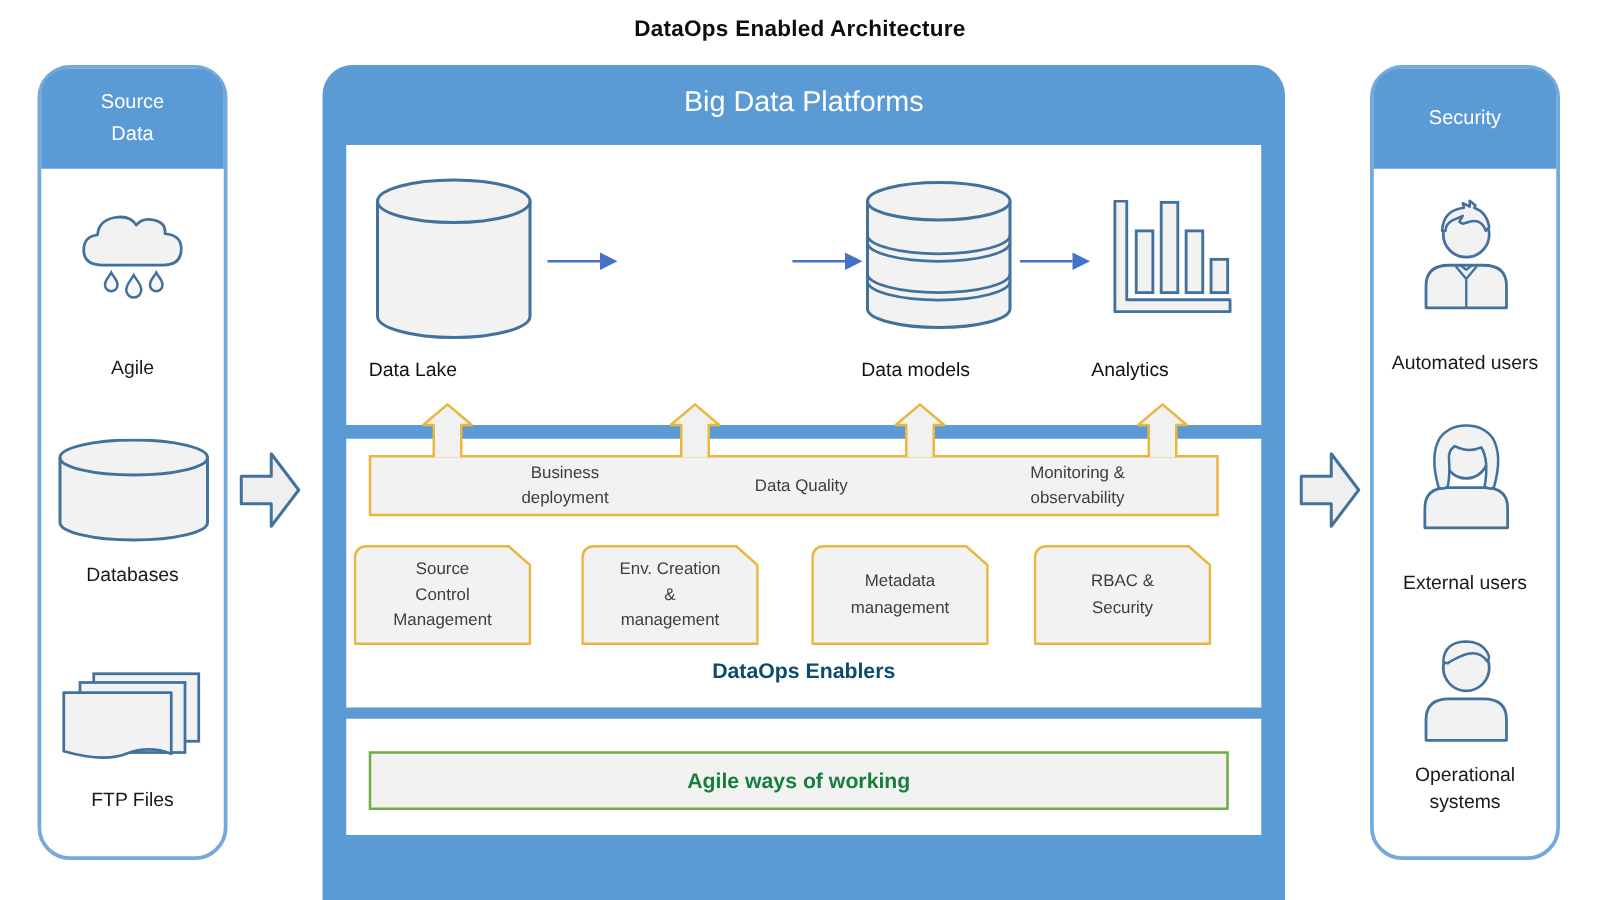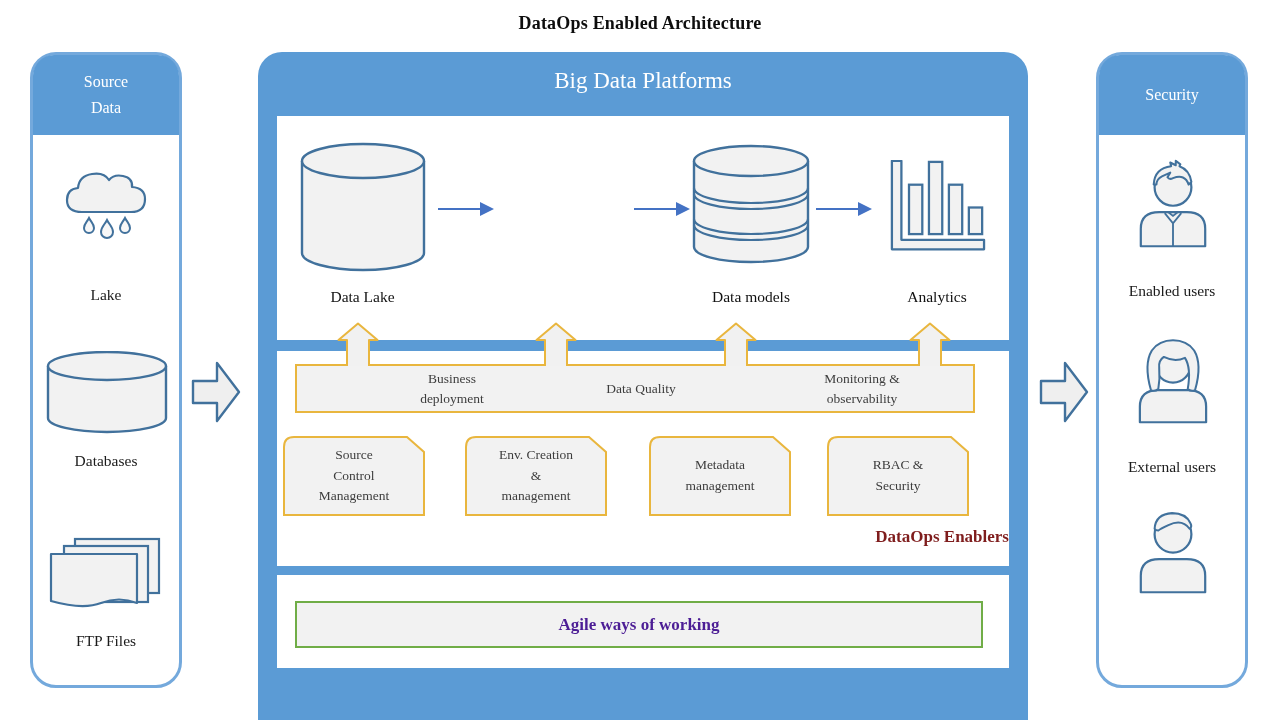--- a/index.html
+++ b/index.html
@@ -1,17 +1,17 @@
 <!DOCTYPE html>
 <html><head>
 <meta charset="utf-8">
 <style>
   html,body{margin:0;padding:0;background:#fff;}
   .canvas{position:relative;width:1280px;height:720px;background:#ffffff;
-    font-family:Liberation Serif, serif;overflow:hidden;}
+    font-family:Liberation Sans, sans-serif;overflow:hidden;}
   .main-title{position:absolute;top:13px;left:0;width:100%;text-align:center;
     font-size:18px;font-weight:bold;color:#0d0d0d;letter-spacing:.2px;}
 
   
   .side-panel{position:absolute;top:52px;width:152px;height:636px;background:#fff;
     border:3px solid #74a9dc;border-radius:26px;box-sizing:border-box;}
   .left-panel{left:30px;}
   .right-panel{left:1096px;}
   .panel-header{position:absolute;top:0;left:0;right:0;height:80px;background:#5b9bd5;
     border-radius:21px 21px 0 0;color:#fff;display:flex;align-items:center;justify-content:center;
@@ -23,38 +23,38 @@
   
   .platform-panel{position:absolute;left:258px;top:52px;width:770px;height:720px;
     background:#5b9bd5;border-radius:24px;}
   .platform-title{position:absolute;top:16px;left:0;width:100%;text-align:center;color:#fff;font-size:23px;}
   .white-box{position:absolute;left:19px;width:732px;background:#fff;}
   .box-flow{top:64px;height:224px;}
   .box-enablers{top:299px;height:215px;}
   .box-agile{top:523px;height:93px;}
 
   .flow-item{position:absolute;top:0;height:100%;text-align:center;}
-  .flow-label{position:absolute;top:172px;left:0;width:100%;text-align:center;font-size:15.5px;color:#111;}
+  .flow-label{position:absolute;top:172px;left:0;width:100%;text-align:left;font-size:15.5px;color:#111;}
   .thin-arrow{position:absolute;top:84px;}
 
   .enabler-bar{position:absolute;left:18px;top:13px;width:680px;height:49px;background:#f2f2f2;
     border:2px solid #e9b63e;box-sizing:border-box;}
   .bar-label{position:absolute;top:50%;transform:translate(-50%,-50%);text-align:center;
     font-size:13.5px;color:#3d3d3d;line-height:1.5;white-space:pre-line;}
 
   .enabler-box{position:absolute;top:85px;width:142px;height:80px;}
   .enabler-box svg{position:absolute;left:0;top:0;}
   .box-label{position:absolute;left:0;top:0;width:100%;height:100%;display:flex;align-items:center;
     justify-content:center;text-align:center;font-size:13.5px;color:#3d3d3d;line-height:1.55;white-space:pre-line;}
-  .enablers-caption{position:absolute;top:176px;left:0;width:100%;text-align:right;
-    font-size:17px;font-weight:bold;color:#7f1d1d;}
+  .enablers-caption{position:absolute;top:176px;left:0;width:100%;text-align:center;
+    font-size:17px;font-weight:bold;color:#0c4a6e;}
 
   .agile-box{position:absolute;left:18px;top:26px;width:688px;height:47px;background:#f2f2f2;
     border:2px solid #70ad47;box-sizing:border-box;display:flex;align-items:center;justify-content:center;
-    font-size:17px;font-weight:bold;color:#4c1d95;}
+    font-size:17px;font-weight:bold;color:#15803d;}
 
   .up-arrow{position:absolute;top:270px;width:44px;height:44px;z-index:5;}
   .big-arrow{position:absolute;}
 </style>
 </head>
 <body>
 
 <div class="canvas">
 
   <div class="main-title">DataOps Enabled Architecture</div>
@@ -62,21 +62,21 @@
   <section class="side-panel left-panel">
     <header class="panel-header preline">Source
 Data</header>
 
     <svg class="icon-abs" style="left:22px;top:105px" width="104" height="84" viewBox="0 0 104 84">
       <path d="M27,52 Q12,52 12,40 Q12,29 23,28 Q24,16 37,14 Q49,12 54,20 Q59,14 68,16 Q78,18 77,27 Q90,28 90,39 Q90,52 76,52 Z" fill="#f2f2f2" stroke="#41719c" stroke-width="2.2" stroke-linejoin="round"></path>
       <path d="M34,58 C36,62 39,64 39,68 A5,5 0 1 1 29,68 C29,64 32,62 34,58 Z" fill="#f7f7f7" stroke="#41719c" stroke-width="2"></path>
       <path d="M52,60 C54.5,65 58,67 58,72 A6,6 0 1 1 46,72 C46,67 49.5,65 52,60 Z" fill="#f7f7f7" stroke="#41719c" stroke-width="2"></path>
       <path d="M70,58 C72,62 75,64 75,68 A5,5 0 1 1 65,68 C65,64 68,62 70,58 Z" fill="#f7f7f7" stroke="#41719c" stroke-width="2"></path>
     </svg>
-    <div class="item-label" style="top:230px">Lake</div>
+    <div class="item-label" style="top:230px">Agile</div>
 
     <svg class="icon-abs" style="left:12px;top:296px" width="124" height="84" viewBox="0 0 124 84">
       <path d="M3,15 V67 A59,14 0 0 0 121,67 V15" fill="#f2f2f2" stroke="#41719c" stroke-width="2.4"></path>
       <ellipse cx="62" cy="15" rx="59" ry="14" fill="#f2f2f2" stroke="#41719c" stroke-width="2.4"></ellipse>
     </svg>
     <div class="item-label" style="top:396px">Databases</div>
 
     <svg class="icon-abs" style="left:12px;top:482px" width="124" height="84" viewBox="0 0 124 84">
       <rect x="30" y="2" width="84" height="54" fill="#f2f2f2" stroke="#41719c" stroke-width="2.2"></rect>
       <rect x="19" y="9" width="84" height="56" fill="#f2f2f2" stroke="#41719c" stroke-width="2.2"></rect>
@@ -211,29 +211,31 @@
 
   <section class="side-panel right-panel">
     <header class="panel-header">Security</header>
 
     <svg class="icon-abs" style="left:28px;top:100px" width="92" height="96" viewBox="0 0 100 100">
       <path d="M15,97 V78 Q15,60 35,60 H65 Q85,60 85,78 V97 Z" fill="#f2f2f2" stroke="#41719c" stroke-width="2.4" stroke-linejoin="round"></path>
       <circle cx="50" cy="33" r="20" fill="#f2f2f2" stroke="#41719c" stroke-width="2.4"></circle>
       <path d="M29,30 Q30,12 48,10 L47,6 L53,9 L53,4 L58,8 L57,10 Q68,14 70,27 L67,30 Q63,18 50,23 Q46,25 44,22 L47,17 L38,21 Q32,24 32,30 Z" fill="#f2f2f2" stroke="#41719c" stroke-width="2.2" stroke-linejoin="round"></path>
       <path d="M41,61 L50,72 L59,61 M50,72 V97 M45,60 L50,64 L55,60" fill="none" stroke="#41719c" stroke-width="2"></path>
     </svg>
-    <div class="item-label" style="top:226px">Enabled users</div>
+    <div class="item-label" style="top:226px">Automated users</div>
 
     <svg class="icon-abs" style="left:28px;top:276px" width="92" height="96" viewBox="0 0 100 100">
       <path d="M14,97 V80 Q14,62 34,62 H66 Q86,62 86,80 V97 Z" fill="#f2f2f2" stroke="#41719c" stroke-width="2.4" stroke-linejoin="round"></path>
       <circle cx="50" cy="35" r="19" fill="#f2f2f2" stroke="#41719c" stroke-width="2.4"></circle>
       <path d="M26,62 Q18,34 27,19 Q35,8 50,8 Q65,8 73,19 Q82,34 74,62 Q70,64 66,61 Q70,38 63,27 Q52,32 40,26 Q34,30 35,38 Q36,50 34,61 Q30,64 26,62 Z" fill="#f2f2f2" stroke="#41719c" stroke-width="2.2" stroke-linejoin="round"></path>
     </svg>
     <div class="item-label" style="top:402px">External users</div>
 
     <svg class="icon-abs" style="left:28px;top:446px" width="92" height="96" viewBox="0 0 100 100">
       <path d="M15,97 V79 Q15,61 35,61 H65 Q85,61 85,79 V97 Z" fill="#f2f2f2" stroke="#41719c" stroke-width="2.4" stroke-linejoin="round"></path>
       <circle cx="50" cy="34" r="20" fill="#f2f2f2" stroke="#41719c" stroke-width="2.4"></circle>
       <path d="M30,28 Q31,12 49,11 Q64,11 69,22 Q71,26 68,28 Q60,17 45,24 Q36,28 34,30 Q31,30 30,28 Z" fill="#f2f2f2" stroke="#41719c" stroke-width="2.2" stroke-linejoin="round"></path>
     </svg>
+    <div class="item-label preline" style="top:556px">Operational
+systems</div>
   </section>
 
 </div>
 
 </body></html>

